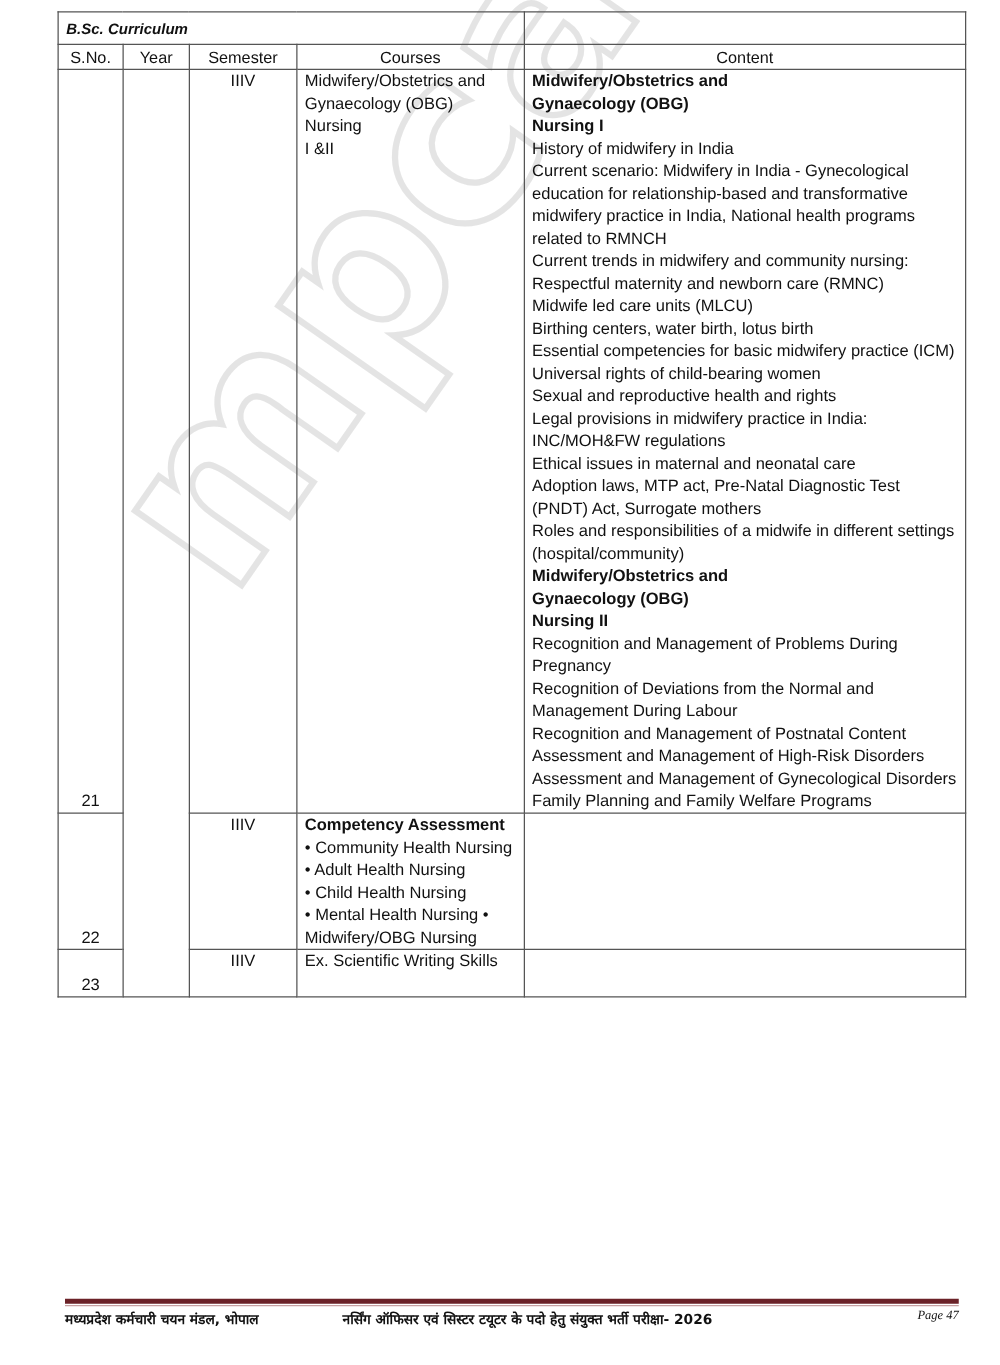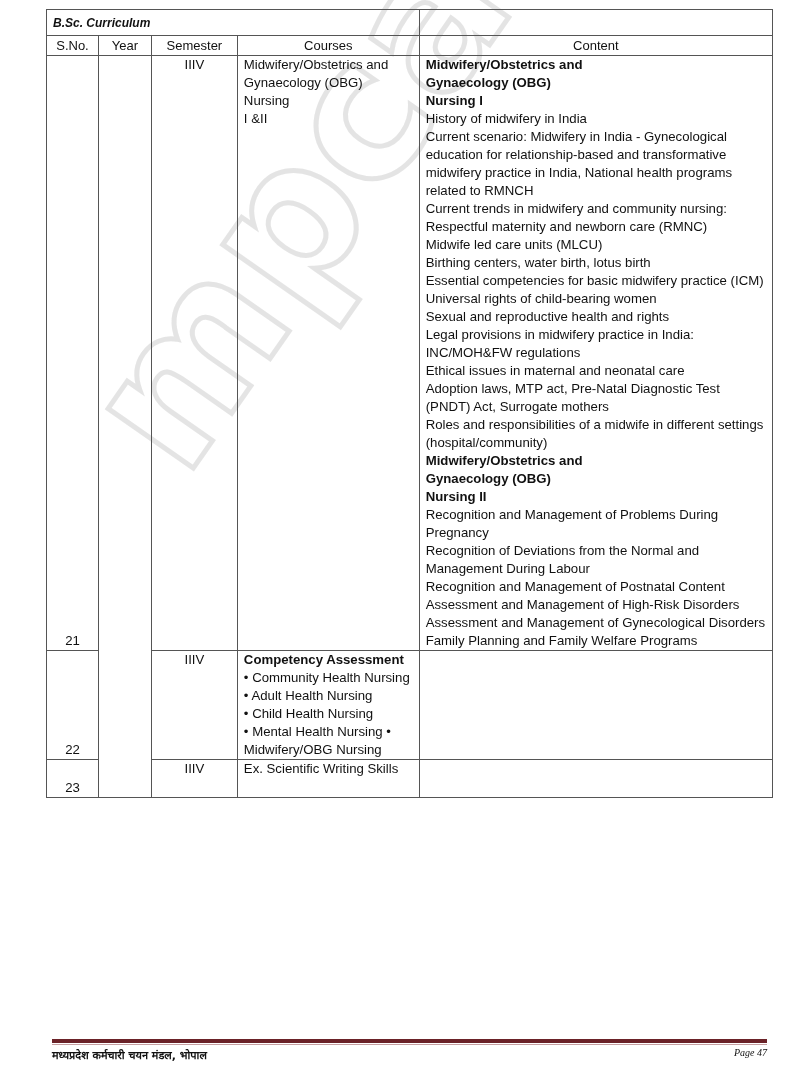--- a/index.html
+++ b/index.html
@@ -165,14 +165,15 @@
     </td>
     <td></td>
   </tr>
 </tbody>
   </table>
 
 <div class="footer-rule-top"></div>
 <div class="footer-rule-bottom"></div>
 <div class="footer">
   <span class="footer-left">मध्यप्रदेश कर्मचारी चयन मंडल, भोपाल</span>
+  <span class="footer-center">नर्सिंग ऑफिसर एवं सिस्टर टयूटर के पदो हेतु संयुक्त भर्ती परीक्षा- 2026</span>
   <span class="footer-page">Page 47</span>
 </div>
 
 </body></html>

